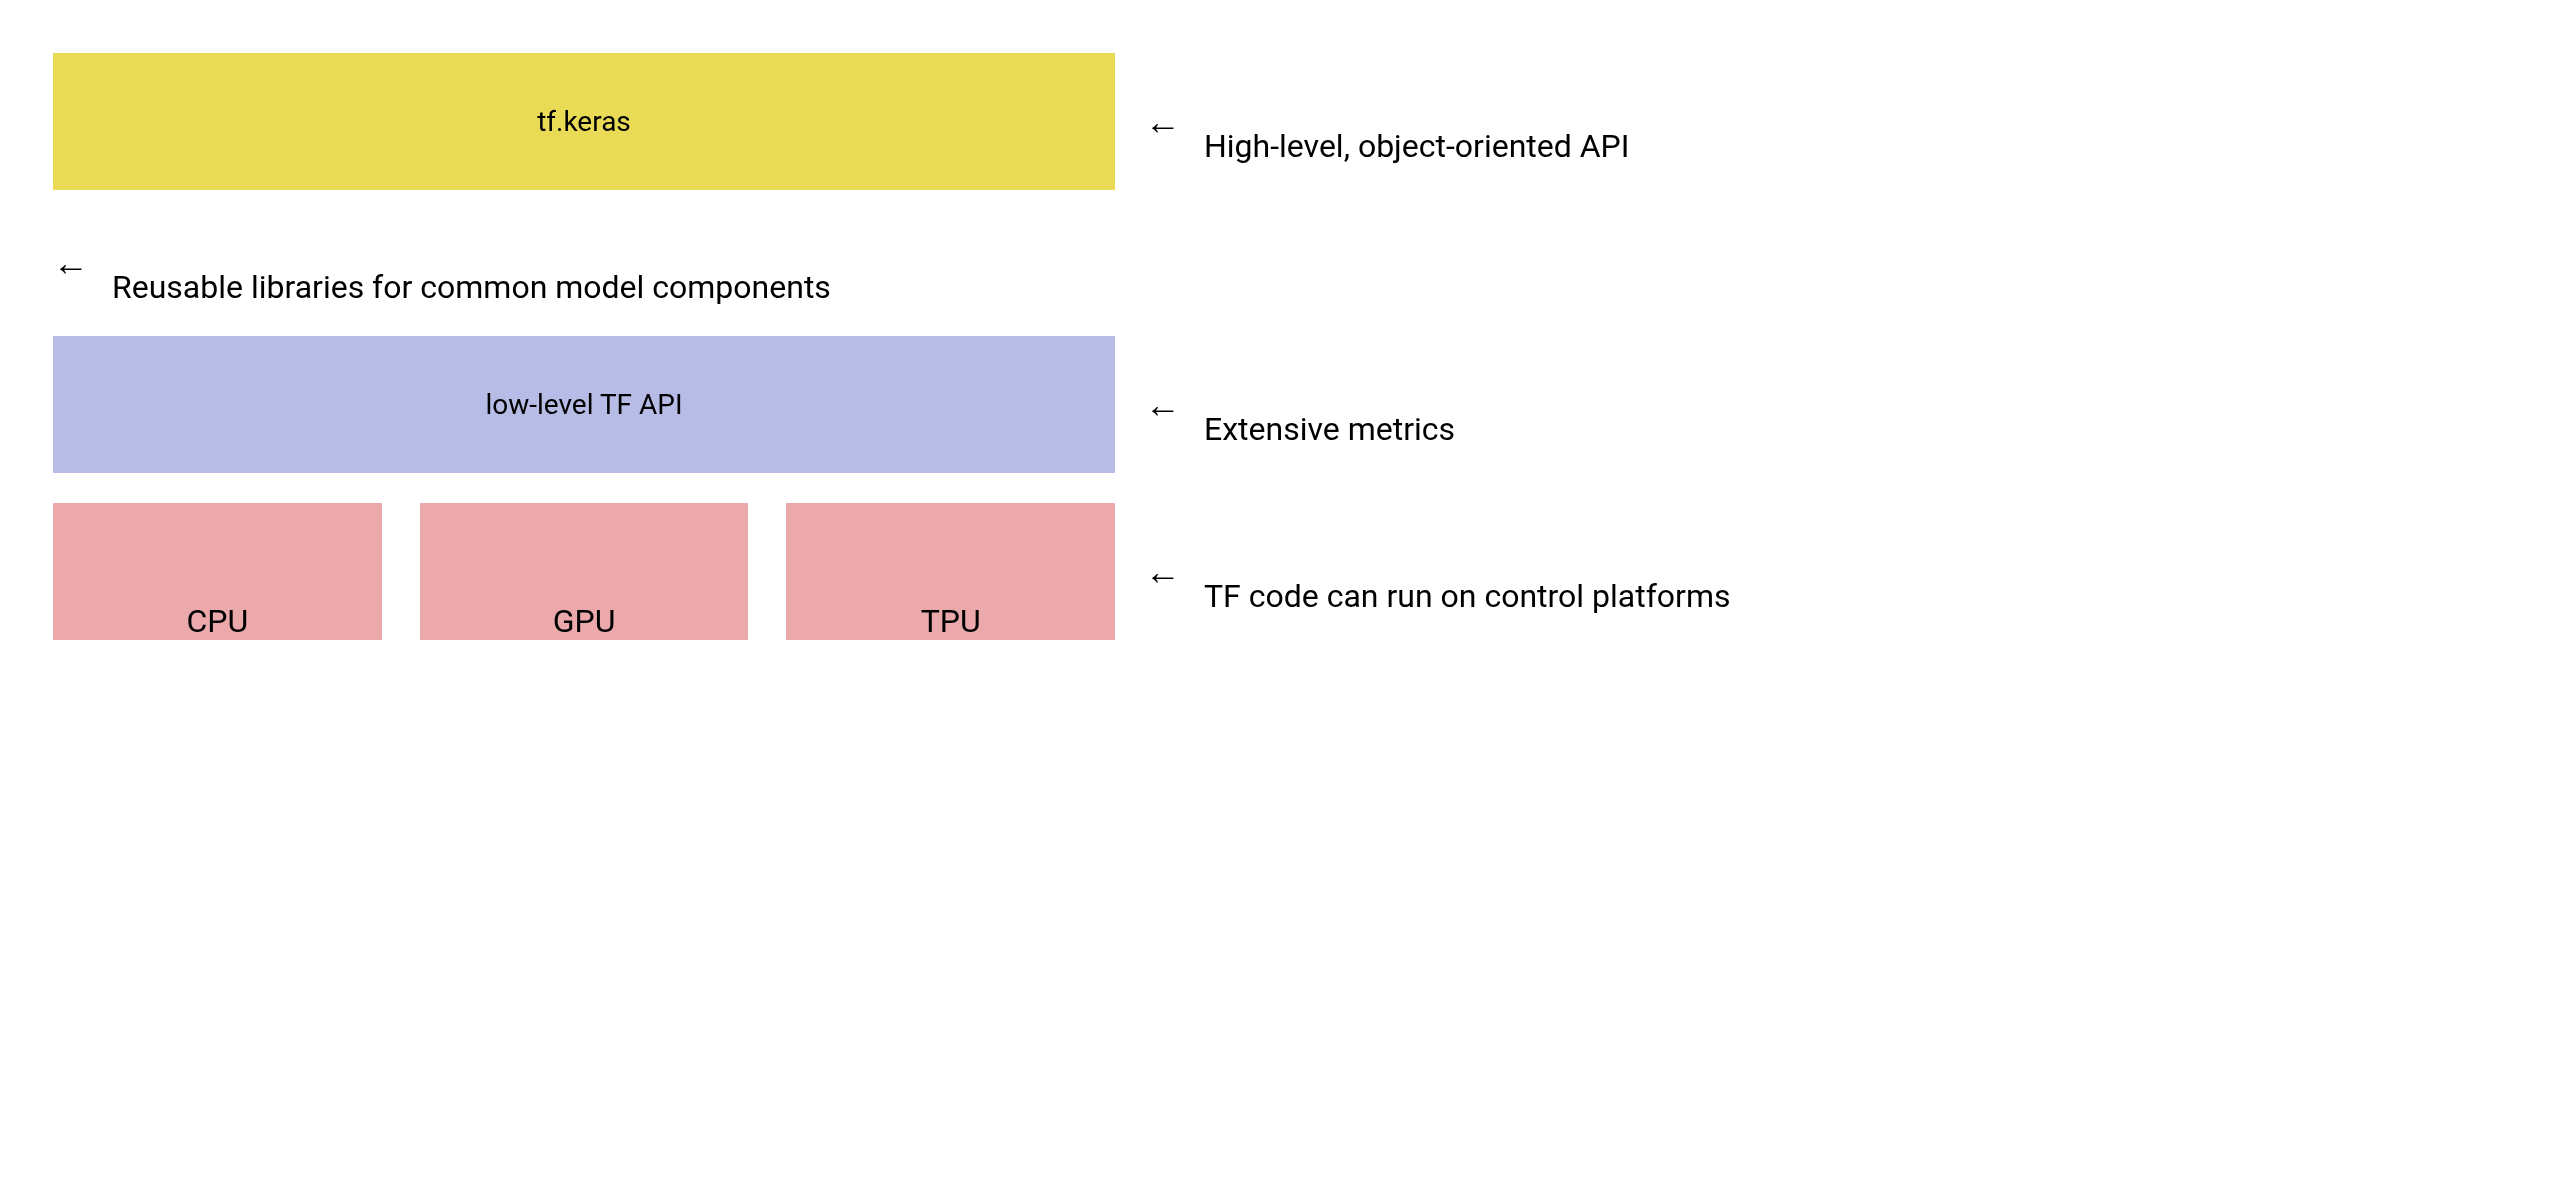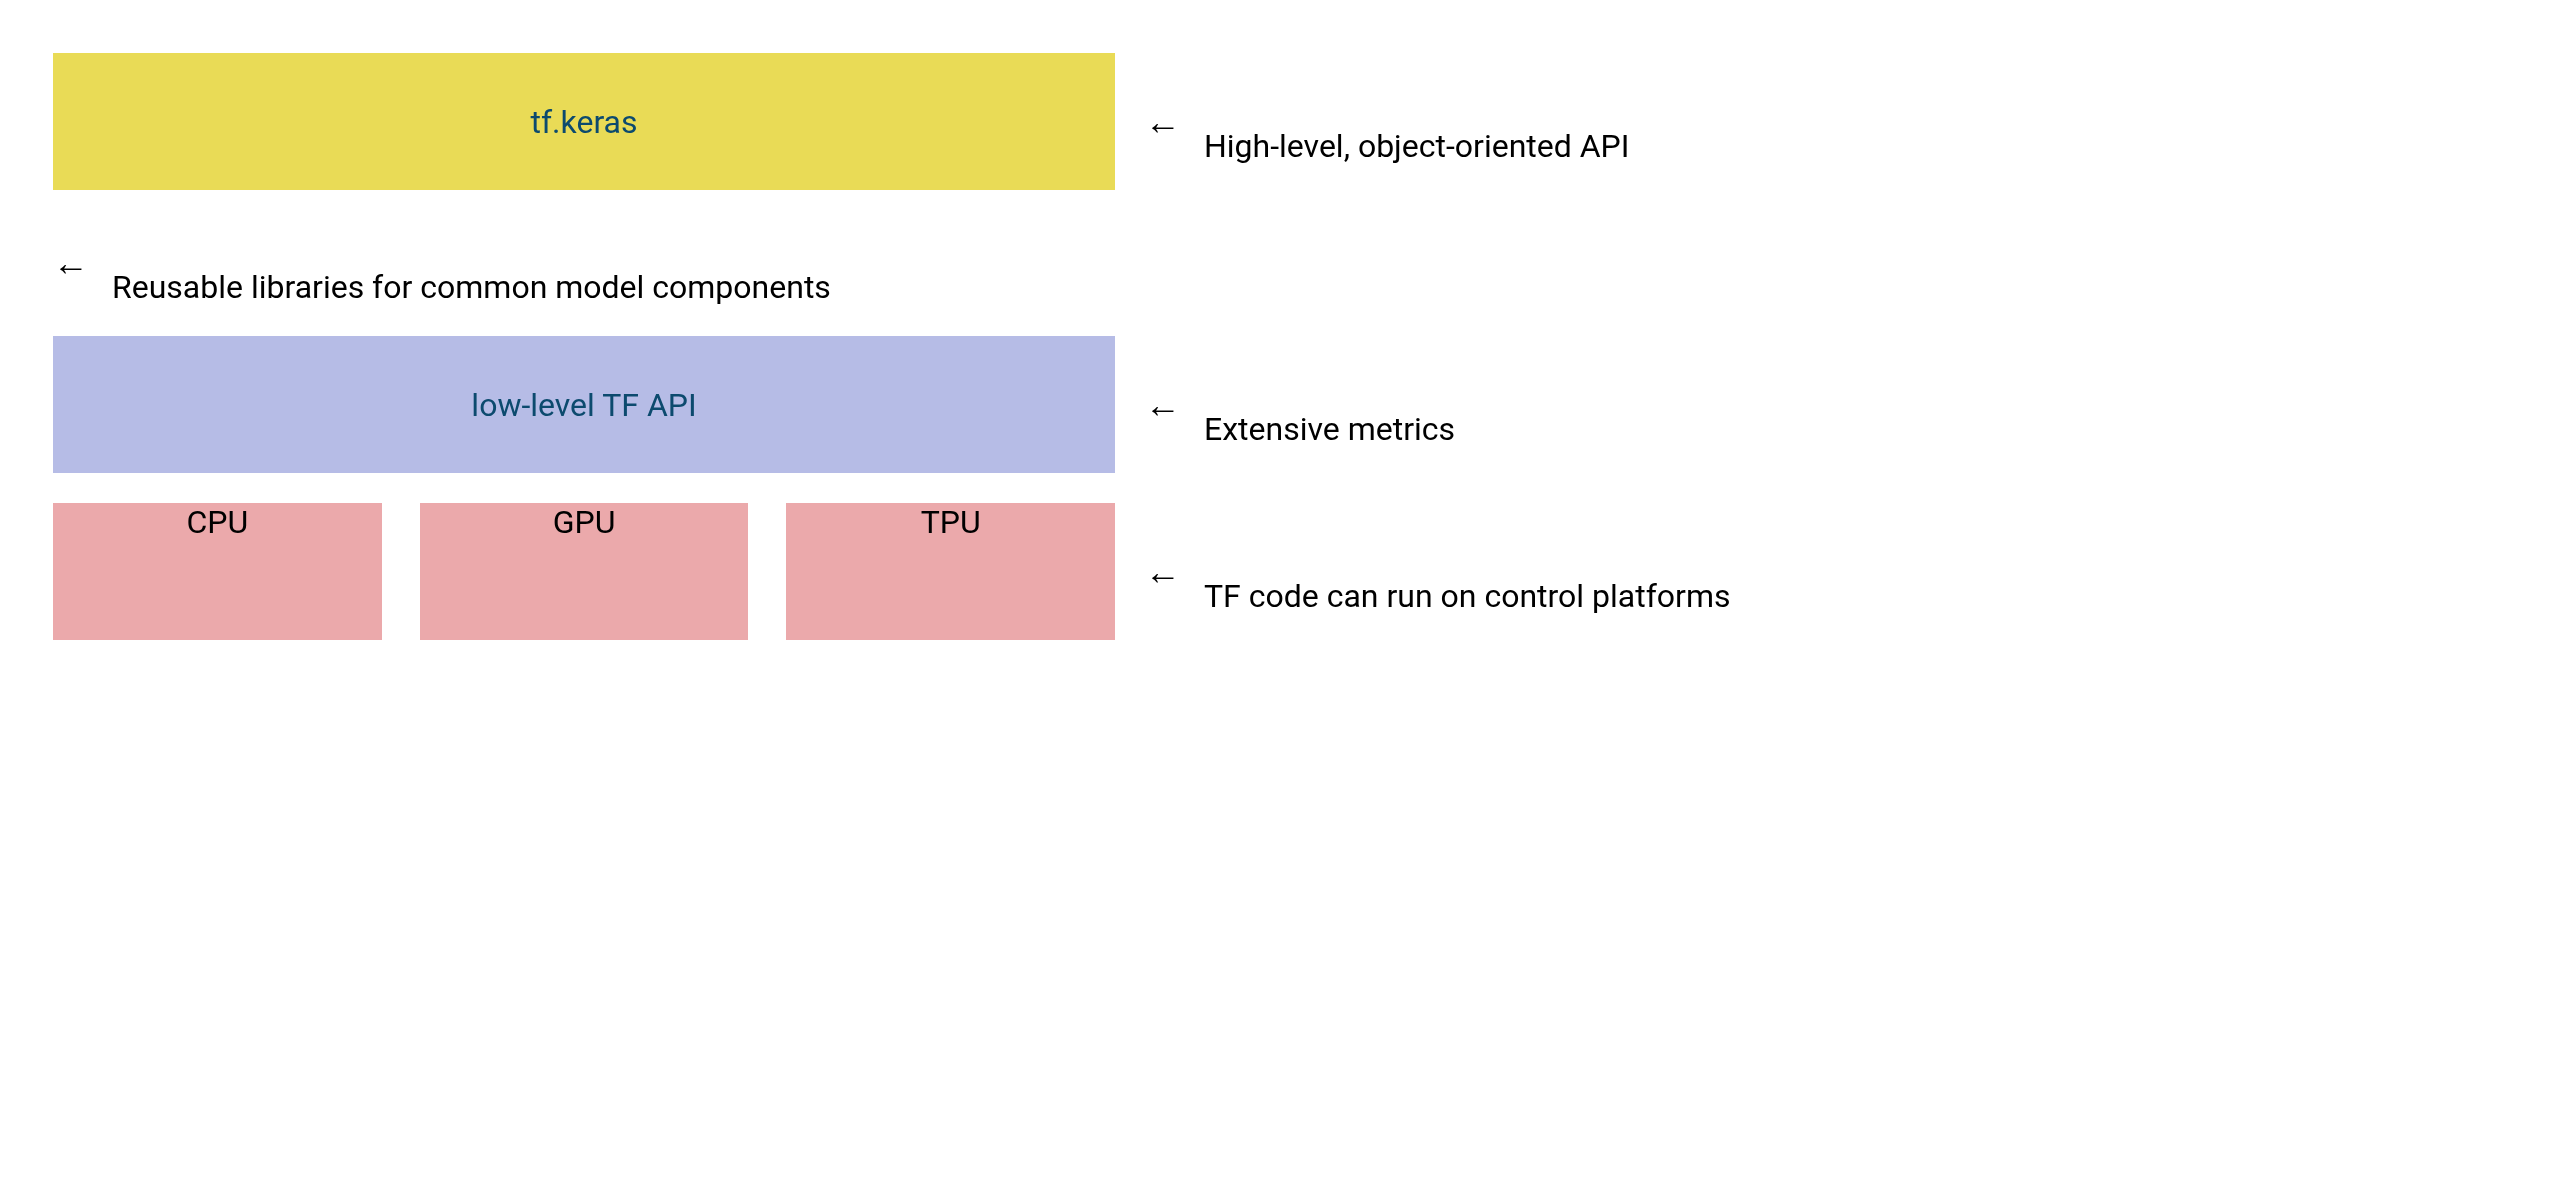--- a/index.html
+++ b/index.html
@@ -30,22 +30,22 @@
     .block-area {
       width: 1062px;
       flex-shrink: 0;
     }
     
     .block {
       display: flex;
       align-items: center;
       justify-content: center;
       height: 137px;
-      font-size: 32px;
-      color: #0c4a6e;
+      font-size: 28px;
+      color: #000000;
       font-weight: 400;
     }
     
     .block-yellow {
       background-color: #e9db56;
     }
     
     .block-green {
       background-color: #8fdc77;
     }
@@ -60,21 +60,21 @@
     
     .hardware-row {
       display: flex;
       gap: 38px;
     }
     
     .hardware-block {
       flex: 1;
       height: 137px;
       display: flex;
-      align-items: flex-start;
+      align-items: flex-end;
       justify-content: center;
       font-size: 32px;
       color: #000000;
       font-weight: 400;
     }
     
     .annotation {
       display: flex;
       align-items: center;
       gap: 23px;

